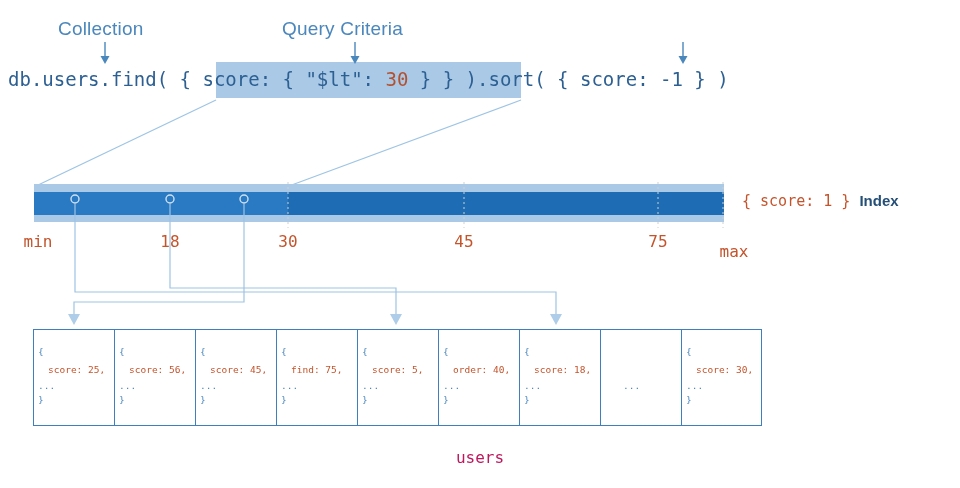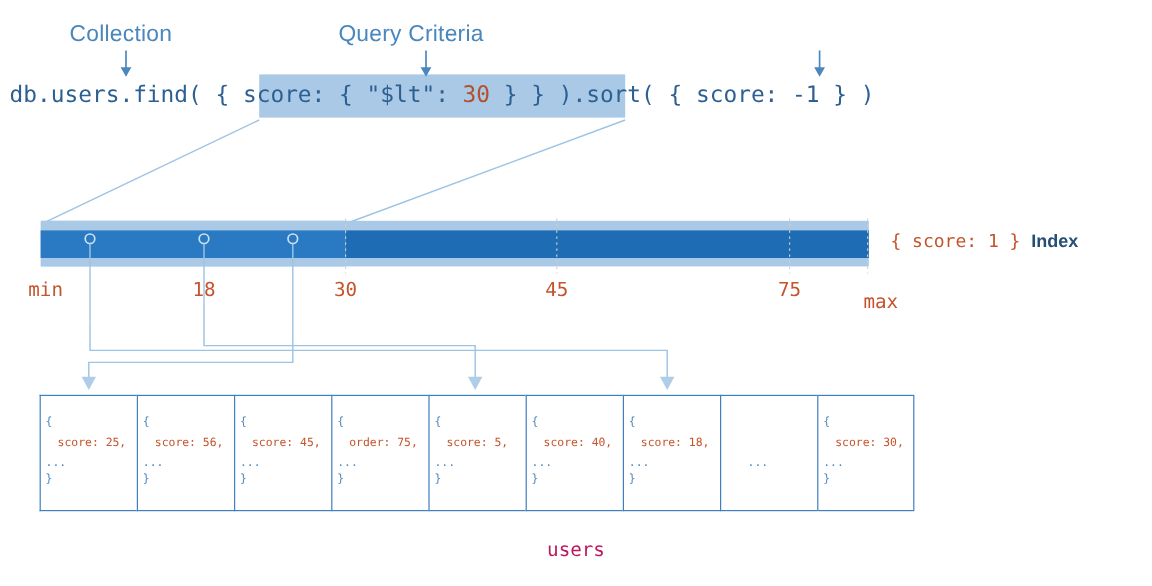--- a/index.html
+++ b/index.html
@@ -257,33 +257,33 @@
       <span class="doc-brace-close">}</span>
     </div>
     <div class="doc-cell">
       <span class="doc-brace-open">{</span>
       <span class="doc-score">score: 45,</span>
       <span class="doc-dots">...</span>
       <span class="doc-brace-close">}</span>
     </div>
     <div class="doc-cell">
       <span class="doc-brace-open">{</span>
-      <span class="doc-score">order: 75,</span>
+      <span class="doc-score">find: 75,</span>
       <span class="doc-dots">...</span>
       <span class="doc-brace-close">}</span>
     </div>
     <div class="doc-cell">
       <span class="doc-brace-open">{</span>
       <span class="doc-score">score: 5,</span>
       <span class="doc-dots">...</span>
       <span class="doc-brace-close">}</span>
     </div>
     <div class="doc-cell">
       <span class="doc-brace-open">{</span>
-      <span class="doc-score">score: 40,</span>
+      <span class="doc-score">order: 40,</span>
       <span class="doc-dots">...</span>
       <span class="doc-brace-close">}</span>
     </div>
     <div class="doc-cell">
       <span class="doc-brace-open">{</span>
       <span class="doc-score">score: 18,</span>
       <span class="doc-dots">...</span>
       <span class="doc-brace-close">}</span>
     </div>
     <div class="doc-cell">

